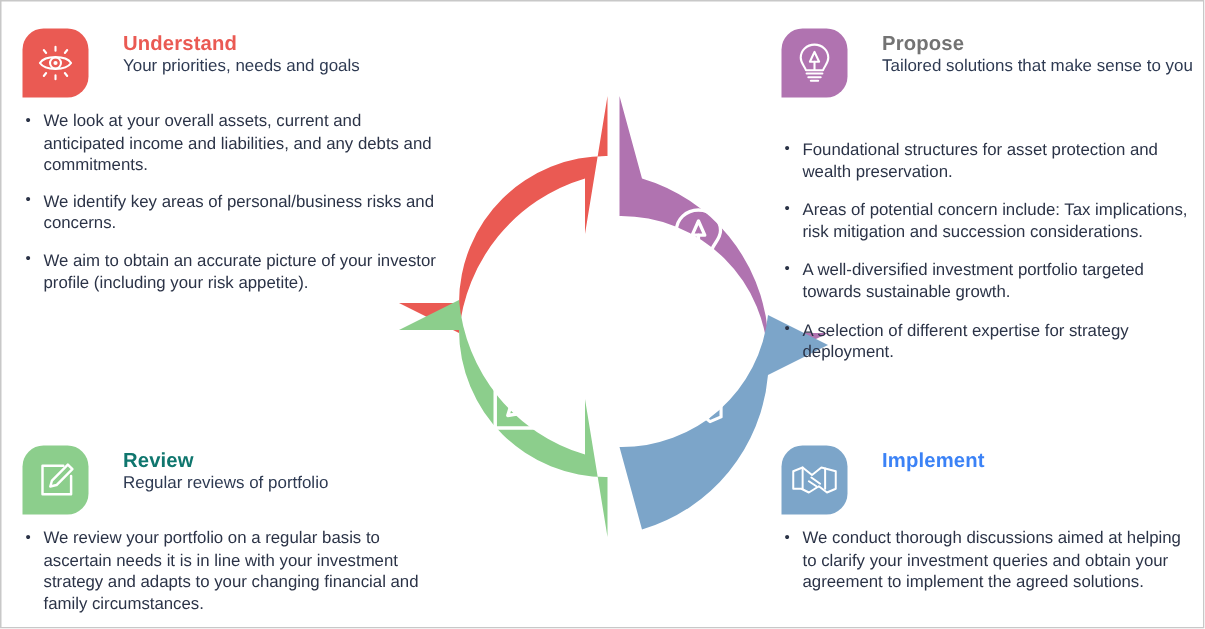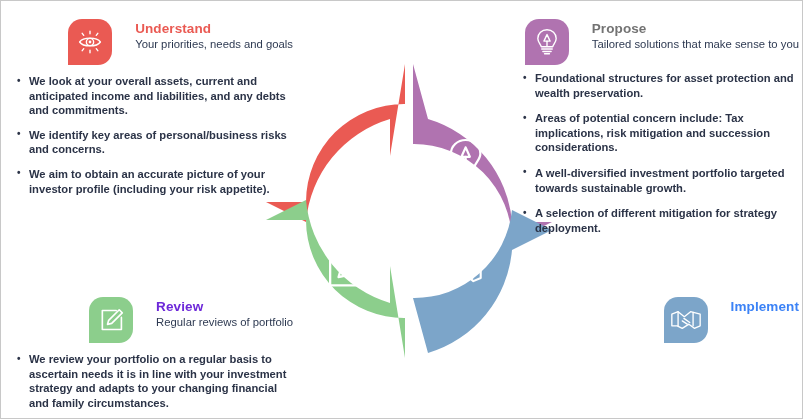--- a/index.html
+++ b/index.html
@@ -25,21 +25,20 @@
   }
   .quad-ul { left: 14px;  top: 18px; }
   .quad-ur { left: 520px; top: 18px; }
   .quad-ll { left: 14px;  top: 296px; }
   .quad-lr { left: 520px; top: 296px; }
 
   .head-row {
     display: flex;
     align-items: flex-start;
     gap: 23px;
-    justify-content: flex-end;
   }
 
   
   .badge {
     flex: 0 0 auto;
     width: 44px;
     height: 46px;
     border-radius: 14px 14px 14px 0;
     display: flex;
     align-items: center;
@@ -66,34 +65,33 @@
     margin: 9px 0 0 0;
     padding: 0;
   }
   ul.bullets li {
     position: relative;
     padding-left: 14px;
     font-size: 11.2px;
     line-height: 14.6px;
     color: #2b3347;
     margin-bottom: 10px;
-    font-weight: bold;
   }
   ul.bullets li:before {
     content: "\2022";
     position: absolute;
     left: 2px;
     top: -0.5px;
     font-size: 10px;
     color: #2b3347;
   }
   .quad-ur ul.bullets li { margin-bottom: 11px; }
   .quad-ll ul.bullets li,
   .quad-lr ul.bullets li { margin-bottom: 0; }
-  .quad-ur ul.bullets { margin-top: 6px; }
+  .quad-ur ul.bullets { margin-top: 28px; }
 
   
   #cycle {
     position: absolute;
     left: 258px;
     top: 55px;
     width: 300px;
     height: 310px;
   }
 </style>
@@ -195,36 +193,36 @@
       </div>
       <div class="head-text">
         <div class="head-title" style="color:#737373">Propose</div>
         <div class="head-sub">Tailored solutions that make sense to you</div>
       </div>
     </div>
     <ul class="bullets">
       <li>Foundational structures for asset protection and wealth preservation.</li>
       <li>Areas of potential concern include: Tax implications, risk mitigation and succession considerations.</li>
       <li>A well-diversified investment portfolio targeted towards sustainable growth.</li>
-      <li>A selection of different mitigation for strategy deployment.</li>
+      <li>A selection of different expertise for strategy deployment.</li>
     </ul>
   </div>
 
   <div class="quad quad-ll">
     <div class="head-row">
       <div class="badge" style="background:#8cce8c">
         <span>
           <svg width="26" height="26" viewBox="0 0 30 30" fill="none" stroke="#ffffff" stroke-width="1.9" stroke-linecap="round" stroke-linejoin="round">
             <path d="M21 4 L5 4 L5 26 L27 26 L27 12"></path>
             <path d="M11 20 L12.3 15.4 L24.5 3.2 L28 6.7 L15.8 18.9 Z"></path>
           </svg>
         </span>
       </div>
       <div class="head-text">
-        <div class="head-title" style="color:#6d28d9">Review</div>
+        <div class="head-title" style="color:#0f766e">Review</div>
         <div class="head-sub">Regular reviews of portfolio</div>
       </div>
     </div>
     <ul class="bullets">
       <li>We review your portfolio on a regular basis to ascertain needs it is in line with your investment strategy and adapts to your changing financial and family circumstances.</li>
     </ul>
   </div>
 
   <div class="quad quad-lr">
     <div class="head-row">
@@ -234,15 +232,18 @@
             <path d="M1 5 L8.5 2 L16 8 L23.5 2 L35 5 L35 19 L28 22 L21.5 17 L13.5 22 L7.5 19 L1 19 Z"></path>
             <path d="M8.5 2 L8.5 19 M26.5 2.8 L26.5 19"></path>
             <path d="M13.5 13 L19.5 17 M15.5 10 L22.5 15"></path>
           </svg>
         </span>
       </div>
       <div class="head-text">
         <div class="head-title" style="color:#3b82f6">Implement</div>
       </div>
     </div>
+    <ul class="bullets">
+      <li>We conduct thorough discussions aimed at helping to clarify your investment queries and obtain your agreement to implement the agreed solutions.</li>
+    </ul>
   </div>
 
 </div>
 
 </body></html>

